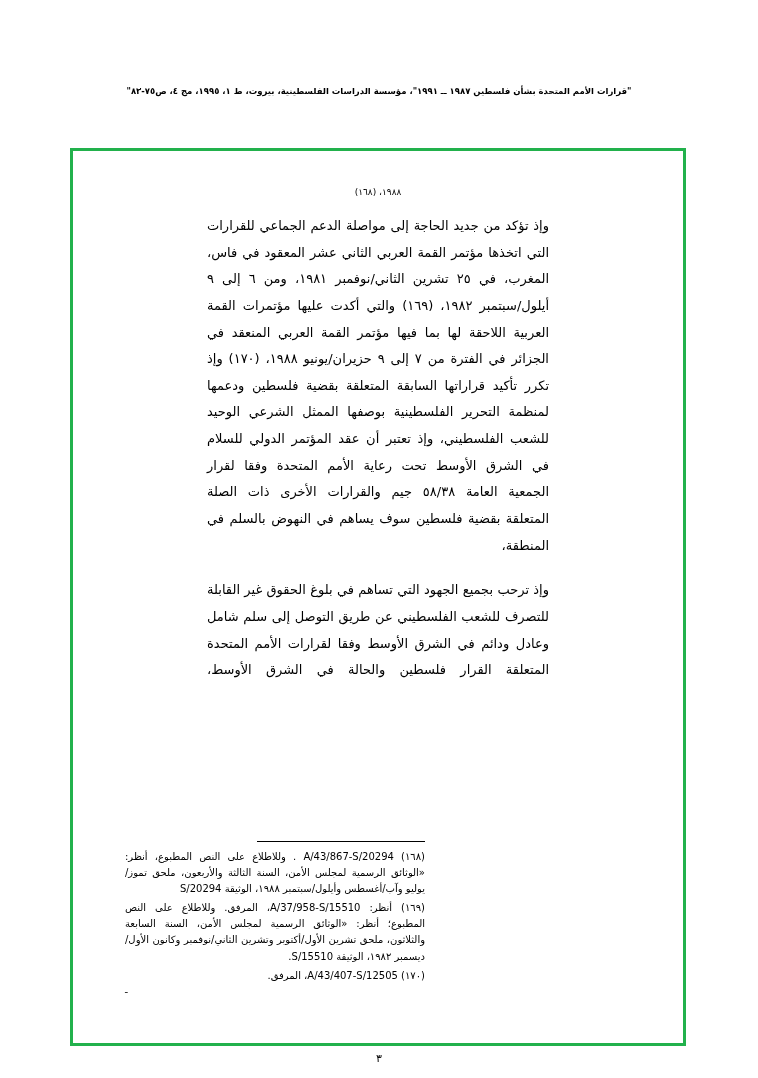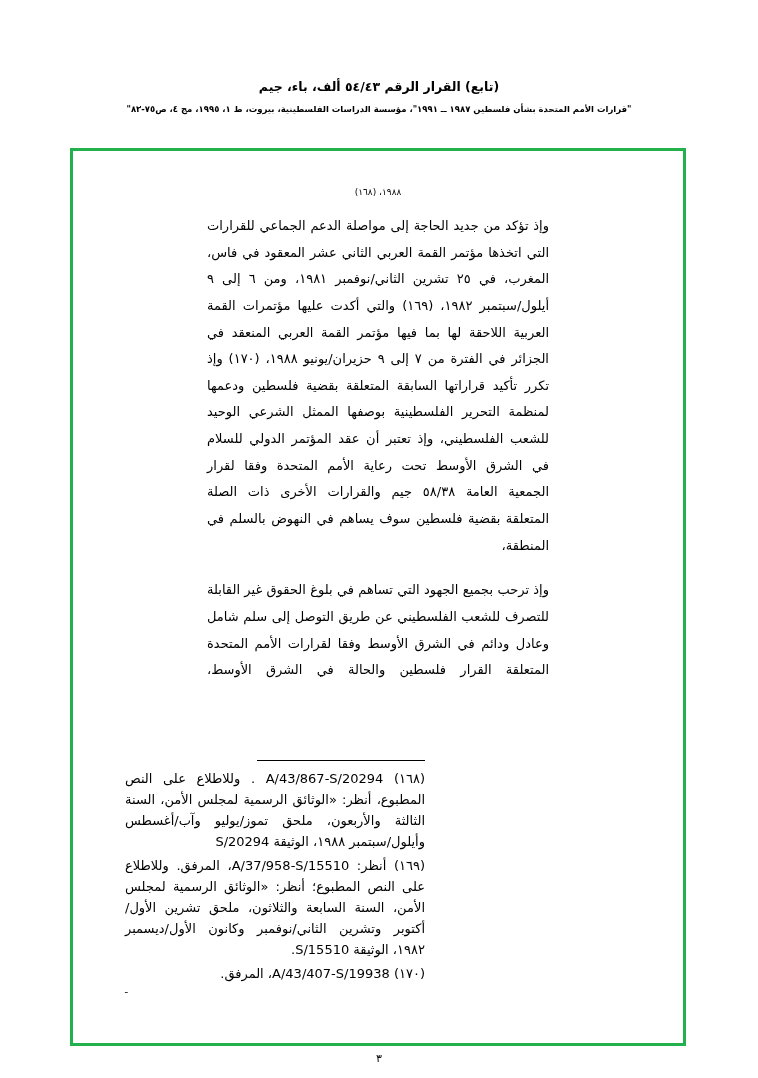--- a/index.html
+++ b/index.html
@@ -88,21 +88,21 @@
     width: 300px;
     direction: rtl;
   }
   .fn-rule {
     width: 168px;
     height: 1px;
     background: #000;
     margin: 0 0 7px auto;
   }
   .fn {
-    font-size: 13px;
+    font-size: 10px;
     line-height: 1.62;
     text-align: justify;
     direction: rtl;
     margin-bottom: 3px;
   }
   .fn-dash {
     position: absolute;
     bottom: 48px;
     left: 52px;
     font-size: 9px;
@@ -116,39 +116,38 @@
     font-size: 11px;
     direction: rtl;
   }
 </style>
 </head>
 <body>
 
 <div class="page">
 
   <div class="header">
-    <div class="header-title">(تابع) القرار الرقم ٥٤/٤٣ ألف، باء، جيم</div>
     <div class="header-source">"قرارات الأمم المتحدة بشأن فلسطين ١٩٨٧ ــ ١٩٩١"، مؤسسة الدراسات الفلسطينية، بيروت، ط ١، ١٩٩٥، مج ٤، ص٧٥-٨٣"</div>
   </div>
 
   <div class="frame">
     <div class="content">
 
       <div class="note-ref-top">١٩٨٨، (١٦٨)</div>
 
       <div class="body-col">
         <div class="para">وإذ تؤكد من جديد الحاجة إلى مواصلة الدعم الجماعي للقرارات التي اتخذها مؤتمر القمة العربي الثاني عشر المعقود في فاس، المغرب، في ٢٥ تشرين الثاني/نوفمبر ١٩٨١، ومن ٦ إلى ٩ أيلول/سبتمبر ١٩٨٢، (١٦٩) والتي أكدت عليها مؤتمرات القمة العربية اللاحقة لها بما فيها مؤتمر القمة العربي المنعقد في الجزائر في الفترة من ٧ إلى ٩ حزيران/يونيو ١٩٨٨، (١٧٠) وإذ تكرر تأكيد قراراتها السابقة المتعلقة بقضية فلسطين ودعمها لمنظمة التحرير الفلسطينية بوصفها الممثل الشرعي الوحيد للشعب الفلسطيني، وإذ تعتبر أن عقد المؤتمر الدولي للسلام في الشرق الأوسط تحت رعاية الأمم المتحدة وفقا لقرار الجمعية العامة ٥٨/٣٨ جيم والقرارات الأخرى ذات الصلة المتعلقة بقضية فلسطين سوف يساهم في النهوض بالسلم في المنطقة،</div>
         <div class="para">وإذ ترحب بجميع الجهود التي تساهم في بلوغ الحقوق غير القابلة للتصرف للشعب الفلسطيني عن طريق التوصل إلى سلم شامل وعادل ودائم في الشرق الأوسط وفقا لقرارات الأمم المتحدة المتعلقة القرار فلسطين والحالة في الشرق الأوسط،</div>
       </div>
 
       <div class="footnotes">
         <div class="fn-rule"></div>
         <div class="fn">(١٦٨) A/43/867-S/20294 . وللاطلاع على النص المطبوع، أنظر: «الوثائق الرسمية لمجلس الأمن، السنة الثالثة والأربعون، ملحق تموز/يوليو وآب/أغسطس وأيلول/سبتمبر ١٩٨٨، الوثيقة S/20294</div>
         <div class="fn">(١٦٩) أنظر: A/37/958-S/15510، المرفق. وللاطلاع على النص المطبوع؛ أنظر: «الوثائق الرسمية لمجلس الأمن، السنة السابعة والثلاثون، ملحق تشرين الأول/أكتوبر وتشرين الثاني/نوفمبر وكانون الأول/ديسمبر ١٩٨٢، الوثيقة S/15510.</div>
-        <div class="fn">(١٧٠) A/43/407-S/19938، المرفق.</div>
+        <div class="fn">(١٧٠) A/43/407-S/12505، المرفق.</div>
       </div>
 
       <div class="fn-dash">ـ</div>
 
     </div>
   </div>
 
   <div class="page-number">٣</div>
 
 </div>

